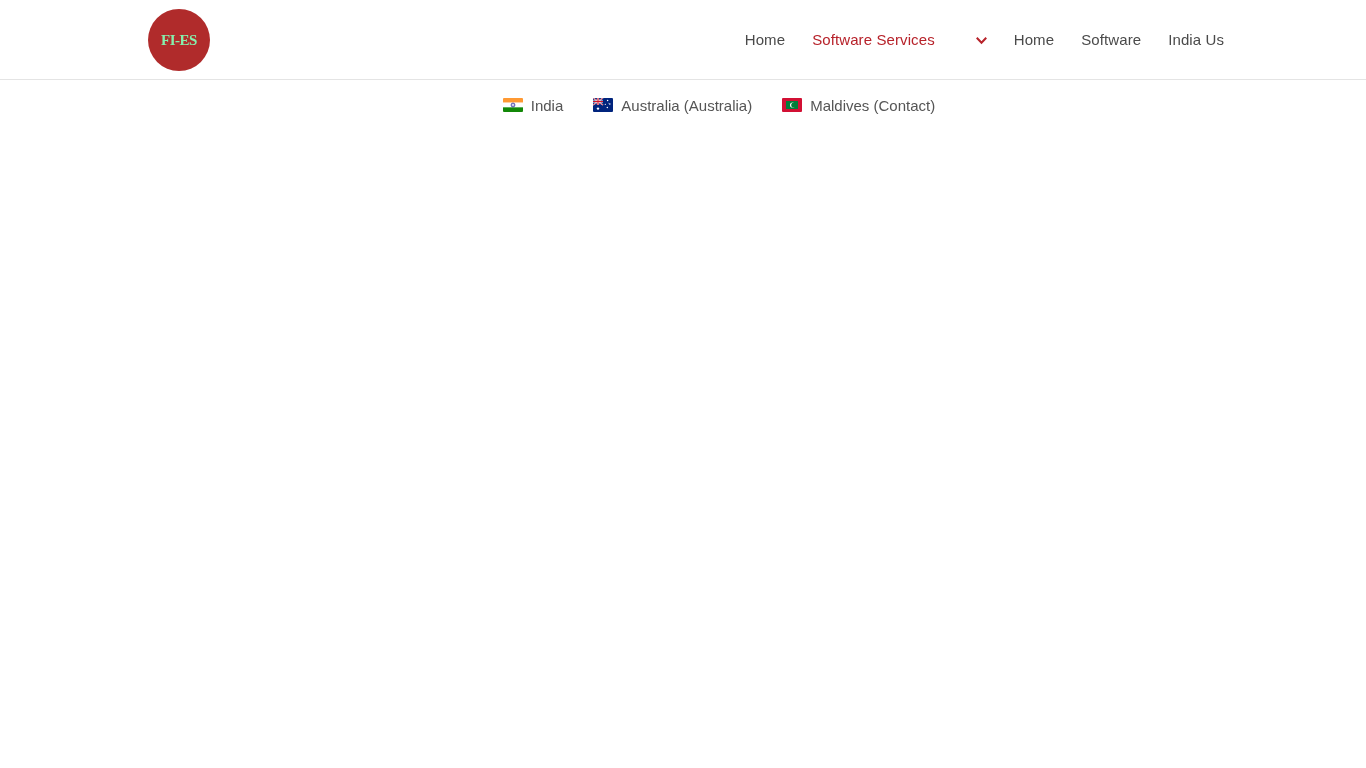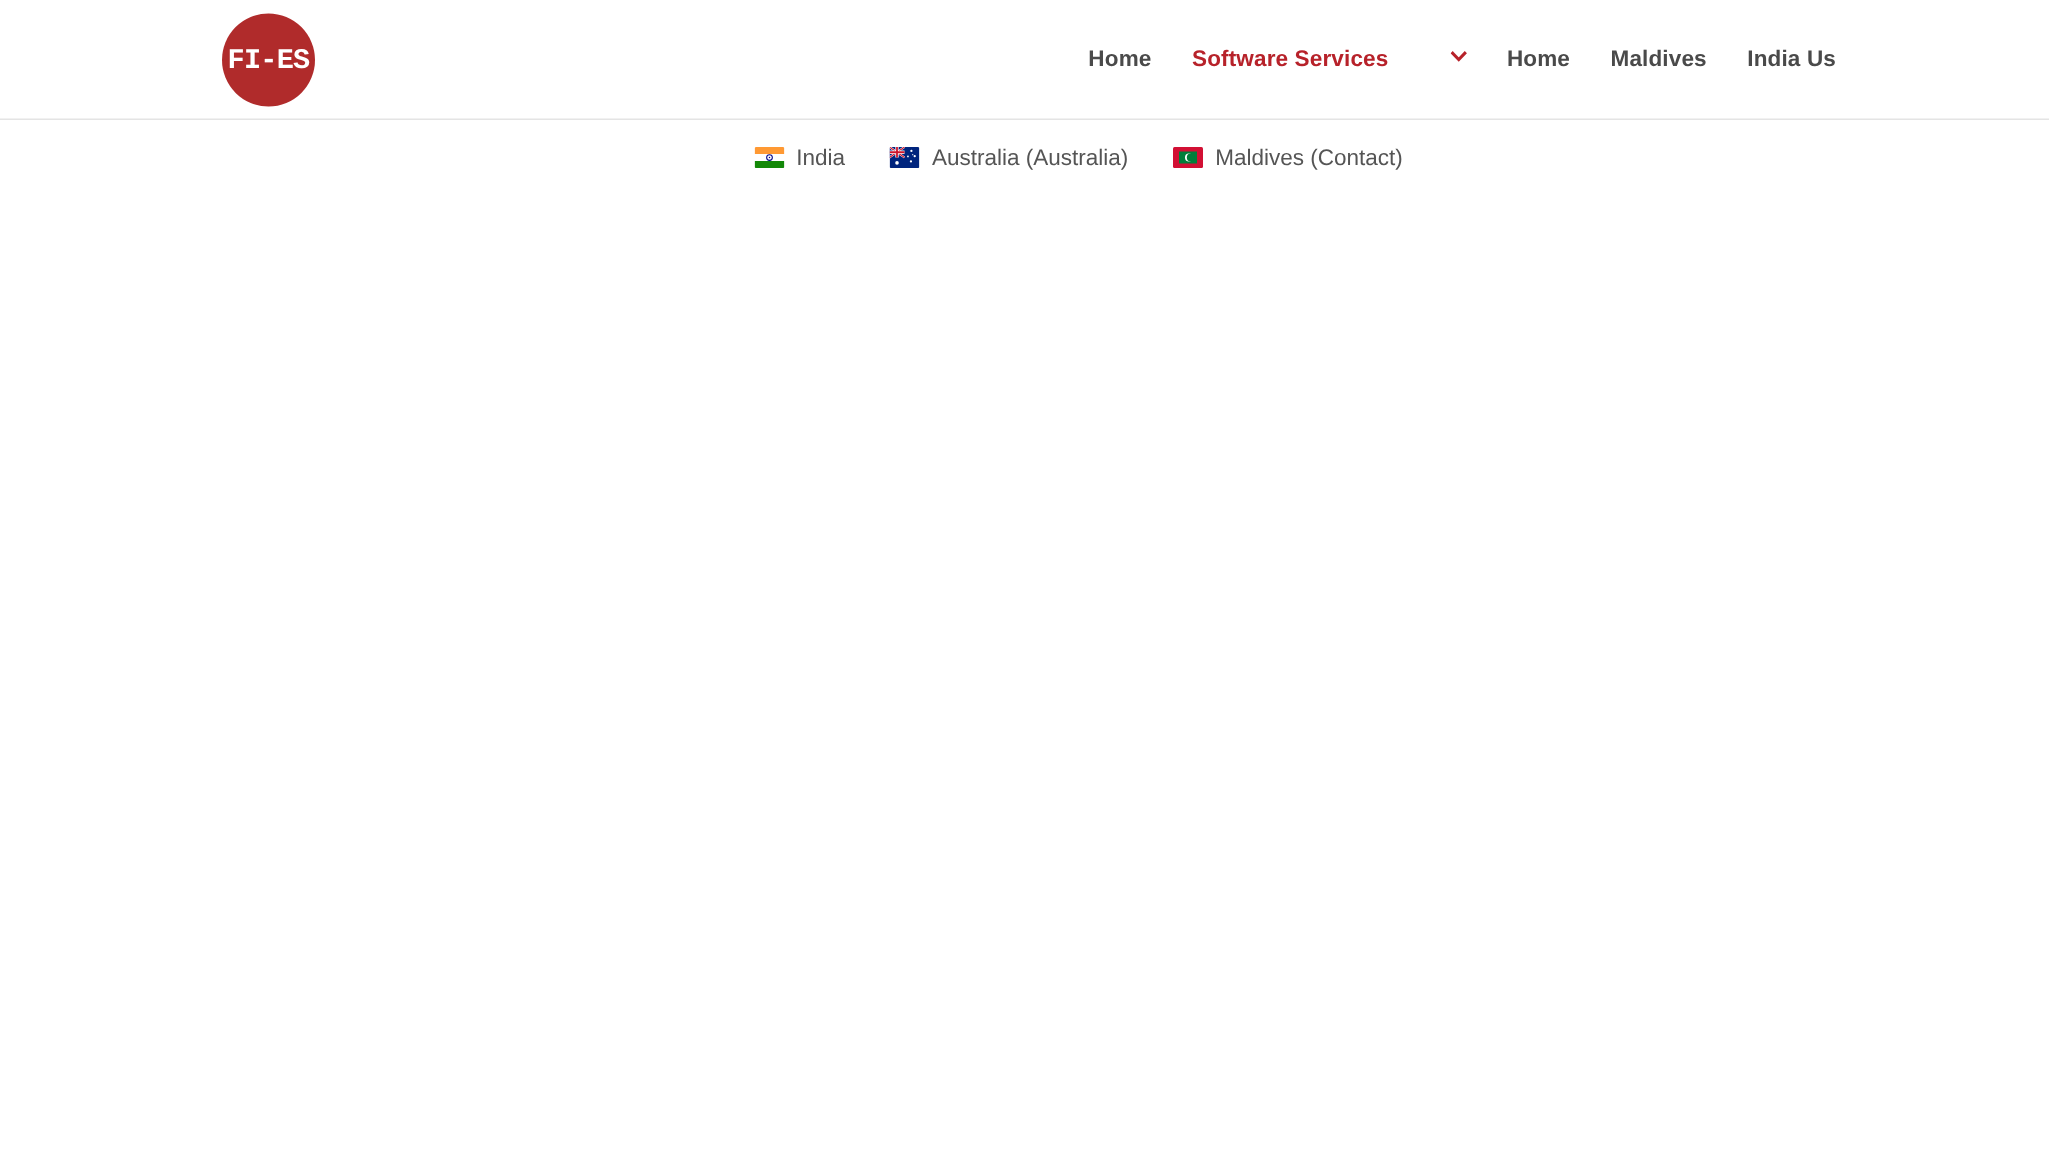--- a/index.html
+++ b/index.html
@@ -35,44 +35,45 @@
     width: 62px;
     height: 62px;
     border-radius: 50%;
     background: #b02b2b;
     display: flex;
     align-items: center;
     justify-content: center;
     cursor: pointer;
   }
   .logo-text {
-    color: #ffffff;
-    font-family: Liberation Mono, monospace;
-    font-size: 19px;
+    color: #86efac;
+    font-family: Liberation Serif, serif;
+    font-size: 15px;
     font-weight: 700;
     letter-spacing: -0.5px;
     line-height: 1;
     user-select: none;
   }
 
   
   .main-nav {
     position: absolute;
     right: 142px;
     top: 0;
     height: 79px;
     display: flex;
     align-items: center;
     gap: 27px;
   }
   .nav-item {
     display: flex;
+    align-items: center;
     gap: 7px;
     font-size: 15px;
-    font-weight: 700;
+    font-weight: 400;
     color: #4a4a4a;
     text-decoration: none;
     cursor: pointer;
     white-space: nowrap;
     letter-spacing: 0.1px;
   }
   .nav-item.active { color: #b7222a; gap: 41px; }
 
   .chevron-down {
     display: inline-block;
@@ -146,21 +147,21 @@
             <path d="M1.6 3.8 L6 8.4 L10.4 3.8" fill="none" stroke="#b7222a" stroke-width="2.2" stroke-linecap="square"></path>
           </svg>
         </span>
       </a>
 
       <a class="nav-item">
         <span>Home</span>
       </a>
 
       <a class="nav-item">
-        <span>Maldives</span>
+        <span>Software</span>
       </a>
 
       <a class="nav-item">
         <span>India Us</span>
       </a>
 
     </nav>
   </div>
 </header>
 

